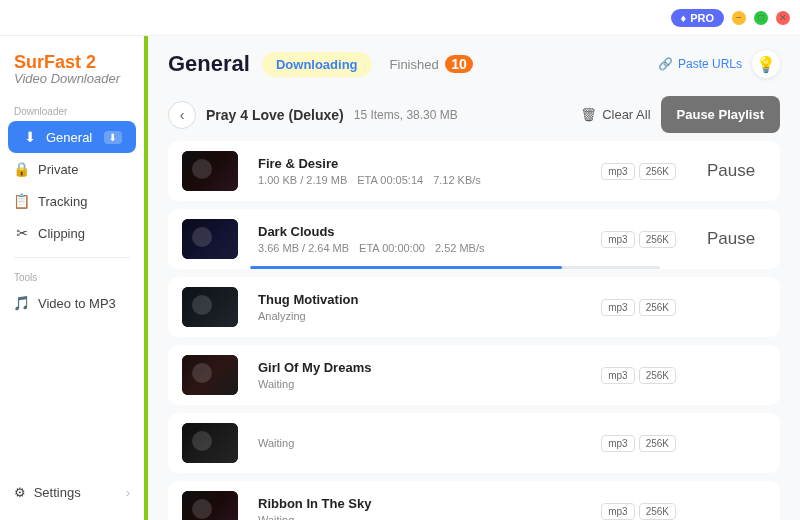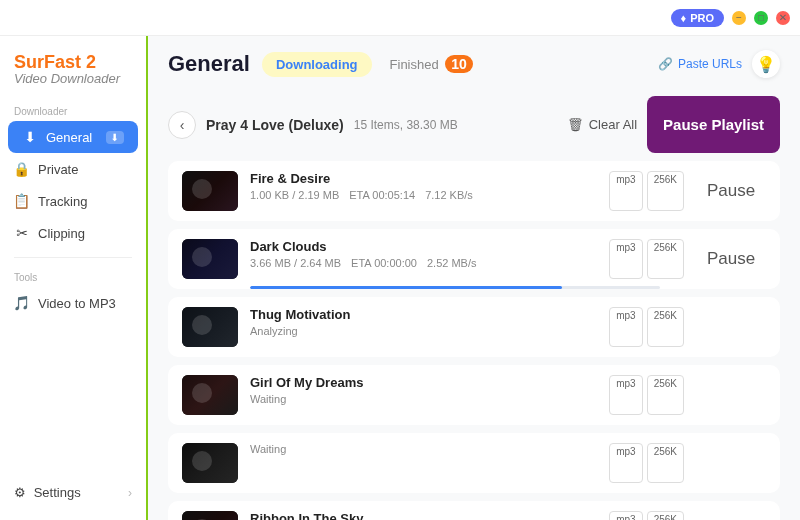--- a/index.html
+++ b/index.html
@@ -58,21 +58,21 @@
       flex: 1;
       overflow: hidden;
     }
 
     
     .sidebar {
       width: 148px;
       background: #fff;
       display: flex;
       flex-direction: column;
-      border-right: 2px solid #84cc16;
+      border-right: 4px solid #84cc16;
       padding: 12px 0;
     }
     .sidebar-logo {
       padding: 4px 14px 14px;
       display: flex;
       flex-direction: column;
     }
     .logo-name {
       font-size: 18px;
       font-weight: 800;
@@ -271,43 +271,44 @@
       display: flex;
       align-items: center;
       gap: 5px;
       font-size: 13px;
       color: #555;
       cursor: pointer;
       background: none;
       border: none;
     }
     .pause-playlist-btn {
-      background: #701a75;
+      background: #737373;
       color: white;
       border: none;
       border-radius: 8px;
-      padding: 20px 16px;
-      font-size: 15px;
+      padding: 11px 16px;
+      font-size: 13px;
       font-weight: 600;
       cursor: pointer;
     }
 
     
     .download-list {
       flex: 1;
       overflow-y: auto;
       padding: 0 20px;
     }
     .download-item {
       display: flex;
+      align-items: center;
       background: white;
       border-radius: 10px;
       margin-bottom: 8px;
       padding: 10px 14px;
-      gap: 12px;
+      gap: 20px;
       position: relative;
     }
     .thumb {
       width: 56px;
       height: 40px;
       border-radius: 6px;
       background: #222;
       flex-shrink: 0;
       overflow: hidden;
       display: flex;

